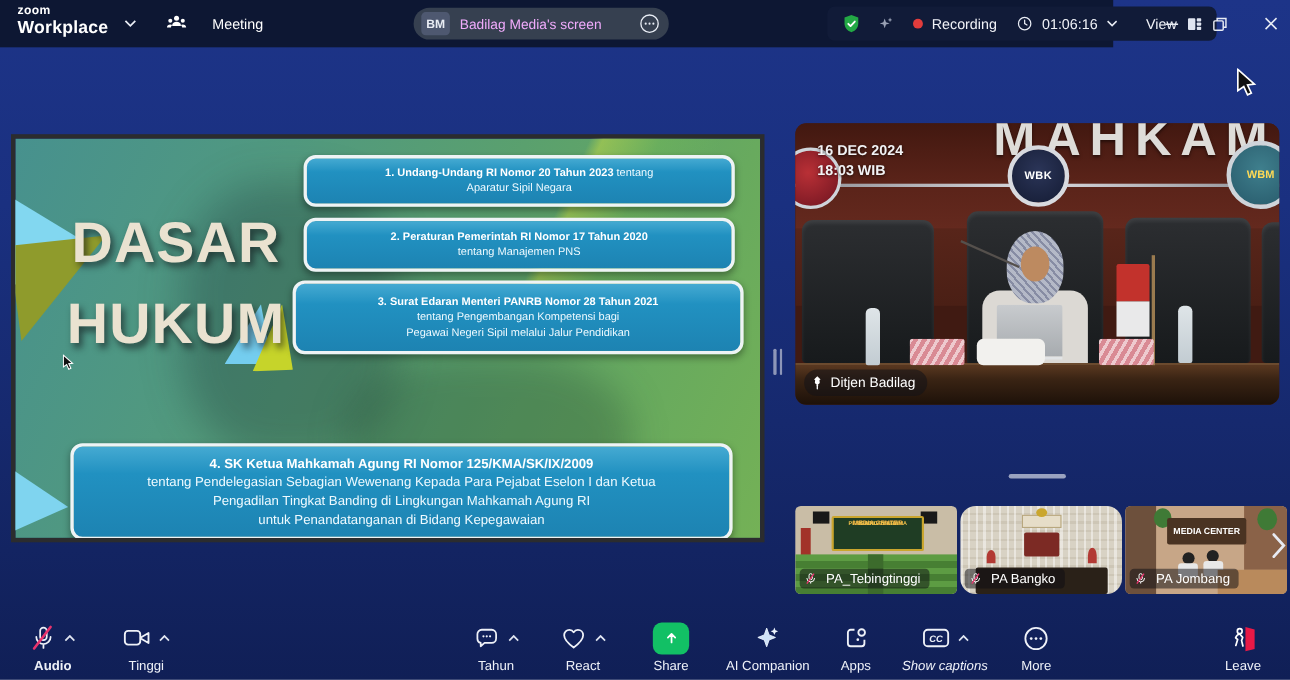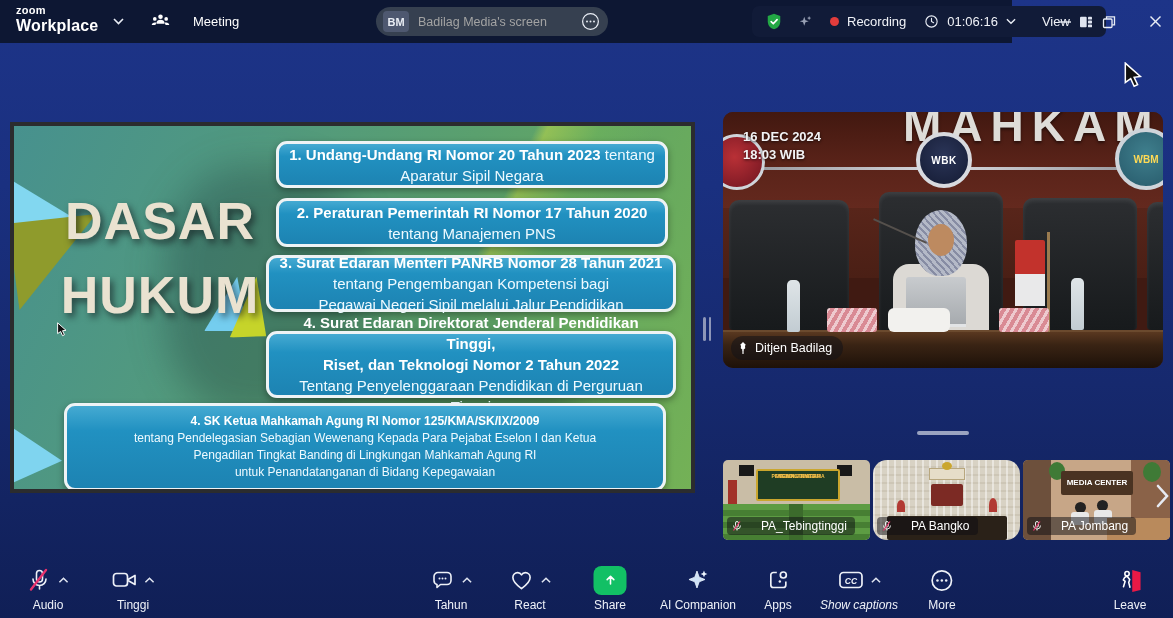--- a/index.html
+++ b/index.html
@@ -14,35 +14,35 @@
   .abs { position:absolute; }
 
   
   .topbar { position:absolute; top:0; left:0; width:1012px; height:43px; background:#0d1733; }
   .logo { position:absolute; left:16px; top:5px; line-height:1; }
   .logo .l1 { font-size:11px; font-weight:700; letter-spacing:.3px; }
   .logo .l2 { font-size:16px; font-weight:700; margin-top:2px; letter-spacing:.2px; }
   .meeting-tab { position:absolute; left:150px; top:0; height:43px; display:flex; align-items:center; gap:22px; font-size:13px; }
   .share-pill { position:absolute; left:376px; top:7px; width:232px; height:29px; border-radius:15px; background:#364050; display:flex; align-items:center; padding:0 7px; }
   .bm-badge { width:26px; height:21px; border-radius:4px; background:#4e5870; color:#e9edf4; font-size:11px; font-weight:700; display:flex; align-items:center; justify-content:center; }
-  .share-pill .txt { font-size:12.5px; color:#a3a3a3; margin-left:9px; flex:1; white-space:nowrap; }
+  .share-pill .txt { font-size:12.5px; color:#f0abfc; margin-left:9px; flex:1; white-space:nowrap; }
   .right-cluster { position:absolute; left:752px; top:6px; height:31px; border-radius:7px; background:#111b38; display:flex; align-items:center; padding:0 12px; gap:8px; }
   .rec-label,.timer,.view-label { font-size:13px; color:#f0f2f7; white-space:nowrap; }
   .rec-dot { width:9px; height:9px; border-radius:50%; background:#e23c3c; }
   .winbtn { position:absolute; top:0; width:34px; height:43px; display:flex; align-items:center; justify-content:center; }
 
   
   .slide { position:absolute; left:10px; top:122px; width:685px; height:371px; border:4px solid #2b2c2e; background:linear-gradient(115deg,#47918e 0%,#51997f 30%,#5aa06e 55%,#68aa5e 80%,#74b156 100%); overflow:hidden; }
   .slide-ghost1 { position:absolute; left:150px; top:40px; width:200px; height:250px; background:rgba(22,48,52,.30); border-radius:40%; filter:blur(18px); }
   .slide-ghost2 { position:absolute; left:300px; top:200px; width:260px; height:160px; background:rgba(30,60,45,.28); border-radius:40%; filter:blur(16px); }
   .slide-streak { position:absolute; left:370px; top:-20px; width:330px; height:160px; background:linear-gradient(115deg,transparent 40%,rgba(190,215,70,.55) 43%,rgba(120,190,80,.35) 56%,transparent 70%); }
   .tri { position:absolute; }
   .slide-title { position:absolute; left:18px; top:58px; width:256px; text-align:center; font-size:52px; font-weight:700; color:#eae2d0; line-height:74px; letter-spacing:1px; text-shadow:3px 4px 7px rgba(15,15,20,.6); z-index:3; }
   .sbox { position:absolute; background:linear-gradient(180deg,#45aad2 0%,#2191c1 30%,#1d83b2 100%); border:3px solid #eef3f5; border-radius:11px; box-shadow:0 3px 7px rgba(0,0,0,.35); color:#fff; display:flex; align-items:center; justify-content:center; text-align:center; padding:3px 10px; z-index:4; }
-  .sbox .t { white-space:pre-line; font-size:15px; line-height:1.4; color:#eefaff; }
+  .sbox .t { white-space:pre-line; font-size:10px; line-height:1.4; color:#eefaff; }
   .sbox .t b { color:#ffffff; }
   .sbox5 .t { font-size:12px; }
 
   
   .vhandle { position:absolute; left:703px; top:317px; display:flex; gap:3px; }
   .vhandle i { width:2.5px; height:24px; background:#8d96b8; border-radius:2px; }
   .hhandle { position:absolute; left:917px; top:431px; width:52px; height:4px; border-radius:2px; background:#9aa3c0; }
 
   
   .video-main { position:absolute; left:723px; top:112px; width:440px; height:256px; border-radius:10px; overflow:hidden; background:#401a12; }
@@ -66,21 +66,21 @@
   .flag-red { position:absolute; left:292px; top:128px; width:30px; height:34px; background:#c2322c; border-radius:2px 2px 0 0; z-index:2; }
   .flag-white { position:absolute; left:292px; top:162px; width:30px; height:32px; background:#e9e9ea; z-index:2; }
   .flag-pole { position:absolute; left:324px; top:120px; width:3px; height:100px; background:#9a7b4f; z-index:2; }
   .bottle { position:absolute; width:13px; height:52px; border-radius:5px 5px 2px 2px; background:linear-gradient(180deg,#dfe5e8,#c2ccd2); z-index:6; }
   .mic-boom { position:absolute; left:148px; top:118px; width:58px; height:2px; background:#55504c; transform:rotate(24deg); z-index:5; }
   .name-pill { position:absolute; left:8px; bottom:8px; height:24px; border-radius:12px; background:rgba(18,18,24,.55); display:flex; align-items:center; gap:6px; padding:0 11px 0 6px; z-index:9;margin-top:25px; }
   .name-pill span { font-size:12.5px; color:#fff; }
 
   
   .thumb { position:absolute; top:460px; width:147px; height:80px; border-radius:5px; overflow:hidden; }
-  .tlabel { position:absolute; left:4px; bottom:5px; display:flex; align-items:center; gap:18px; background:rgba(12,12,18,.5); border-radius:4px; padding:2px 8px 2px 4px; z-index:5; }
+  .tlabel { position:absolute; left:4px; bottom:5px; display:flex; align-items:center; gap:8px; background:rgba(12,12,18,.5); border-radius:4px; padding:2px 8px 2px 4px; z-index:5; }
   .tlabel span { font-size:12px; color:#fff; white-space:nowrap; }
   .tsign { position:absolute; text-align:center; font-weight:700; }
 
   
   .toolbar { position:absolute; left:0; bottom:0; width:1173px; height:62px; }
   .titem { position:absolute; top:9px; transform:translateX(-50%); display:flex; flex-direction:column; align-items:center; }
   .ticon-row { height:30px; display:flex; align-items:center; gap:7px; }
   .tlabel2 { font-size:12px; color:#eef1f8; margin-top:3px; white-space:nowrap; }
   .count { font-size:12px; color:#e8ecf5; align-self:flex-start; margin-top:2px; }
   .share-btn { width:33px; height:29px; background:#12c065; border-radius:8px; display:flex; align-items:center; justify-content:center; }
@@ -202,29 +202,24 @@
   </div>
 
   <div class="sbox" style="left:262px;top:15px;width:392px;height:47px;">
     <div class="t"><b>1. Undang-Undang RI Nomor 20 Tahun 2023</b><span> tentang
 Aparatur Sipil Negara</span></div>
   </div>
   <div class="sbox" style="left:262px;top:72px;width:392px;height:49px;">
     <div class="t"><b>2. Peraturan Pemerintah RI Nomor 17 Tahun 2020</b><span>
 tentang Manajemen PNS</span></div>
   </div>
-  <div class="sbox" style="left:252px;top:129px;width:410px;height:57px;">
+  <div class="sbox" style="left:252px;top:129px;width:410px;height:67px;">
     <div class="t"><b>3. Surat Edaran Menteri PANRB Nomor 28 Tahun 2021</b><span>
 tentang Pengembangan Kompetensi bagi
 Pegawai Negeri Sipil melalui Jalur Pendidikan</span></div>
-  </div>
-  <div class="sbox" style="left:252px;top:205px;width:410px;height:67px;">
-    <div class="t"><b>4. Surat Edaran Direktorat Jenderal Pendidikan Tinggi,
-Riset, dan Teknologi Nomor 2 Tahun 2022</b><span>
-Tentang Penyelenggaraan Pendidikan di Perguruan Tinggi</span></div>
   </div>
   <div class="sbox sbox5" style="left:50px;top:277px;width:602px;height:88px;">
     <div class="t"><b>4. SK Ketua Mahkamah Agung RI Nomor 125/KMA/SK/IX/2009</b><span>
 tentang Pendelegasian Sebagian Wewenang Kepada Para Pejabat Eselon I dan Ketua
 Pengadilan Tingkat Banding di Lingkungan Mahkamah Agung RI
 untuk Penandatanganan di Bidang Kepegawaian</span></div>
   </div>
 </div>
 
 <div class="cursor-small">
@@ -344,21 +339,21 @@
 </div>
 
 <div class="chevron-right-strip">
   <svg width="15" height="26" viewBox="0 0 15 26">
       <polyline points="3,3 12,13 3,23" fill="none" stroke="#e7eaf2" stroke-width="2.6" stroke-linecap="round"></polyline>
     </svg>
 </div>
 
 <div class="toolbar">
 
-  <div class="titem" style="left:48px;">
+  <div class="titem" style="left:48px;font-weight:bold;">
     <div class="ticon-row">
       <span>
         <svg width="24" height="26" viewBox="0 0 24 24">
             <rect x="9" y="2.5" width="6" height="11.5" rx="3" fill="none" stroke="#eef1f8" stroke-width="1.6"></rect>
             <path d="M5.5 11a6.5 6.5 0 0 0 13 0M12 17.5V21" fill="none" stroke="#eef1f8" stroke-width="1.6" stroke-linecap="round"></path>
             <line x1="18.5" y1="2" x2="3.5" y2="21.5" stroke="#e8336d" stroke-width="2.4" stroke-linecap="round"></line>
           </svg>
       </span>
       <span>
         <svg width="10" height="7" viewBox="0 0 11 7">

